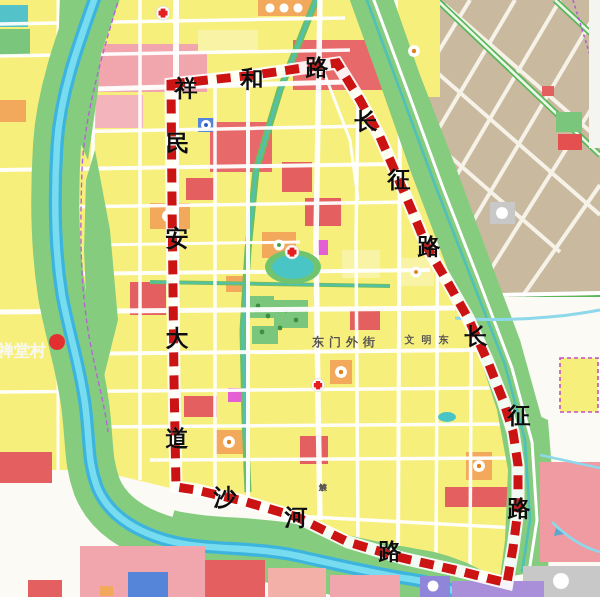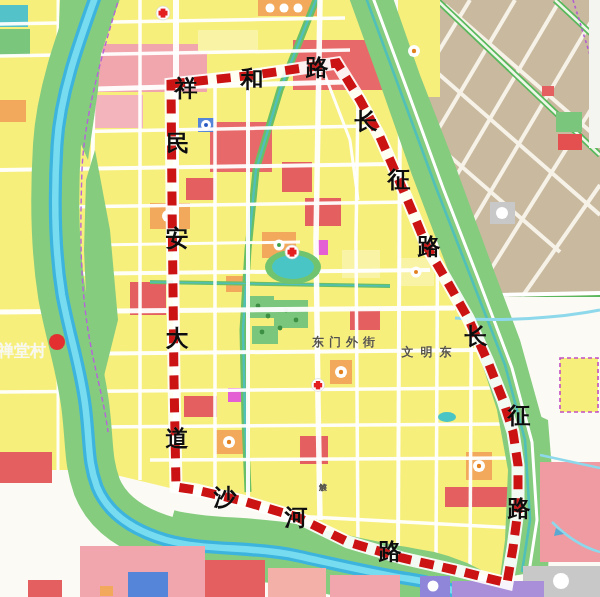--- a/index.html
+++ b/index.html
@@ -238,16 +238,16 @@
       <span class="map-label" style="left: 399px; top: 179px; font-size: 23px; color: rgb(13, 13, 13);">征</span>
       <span class="map-label" style="left: 429px; top: 246px; font-size: 23px; color: rgb(13, 13, 13);">路</span>
       <span class="map-label" style="left: 476px; top: 336px; font-size: 23px; color: rgb(13, 13, 13);">长</span>
       <span class="map-label" style="left: 519px; top: 415px; font-size: 23px; color: rgb(13, 13, 13);">征</span>
       <span class="map-label" style="left: 519px; top: 508px; font-size: 23px; color: rgb(13, 13, 13);">路</span>
       <span class="map-label" style="left: 225px; top: 497px; font-size: 23px; color: rgb(13, 13, 13);">沙</span>
       <span class="map-label" style="left: 296px; top: 517px; font-size: 23px; color: rgb(13, 13, 13);">河</span>
       <span class="map-label" style="left: 390px; top: 551px; font-size: 23px; color: rgb(13, 13, 13);">路</span>
       <span class="map-label" style="left: 22px; top: 351px; font-size: 16px; color: rgb(248, 248, 242);">禅堂村</span>
       <span class="map-label" style="left: 346px; top: 342px; font-size: 12px; color: rgb(85, 82, 74); letter-spacing: 5px;">东门外街</span>
-      <span class="map-label" style="left: 430px; top: 352px; font-size: 12px; color: rgb(85, 82, 74); letter-spacing: 7px;">文明东</span>
+      <span class="map-label" style="left: 430px; top: 340px; font-size: 10px; color: rgb(85, 82, 74); letter-spacing: 7px;">文明东</span>
       <span class="map-label vertical" style="left: 322px; top: 477px; font-size: 8px; color: rgb(85, 82, 74);">解放</span>
     </div>
 </div>
 
 </body></html>

